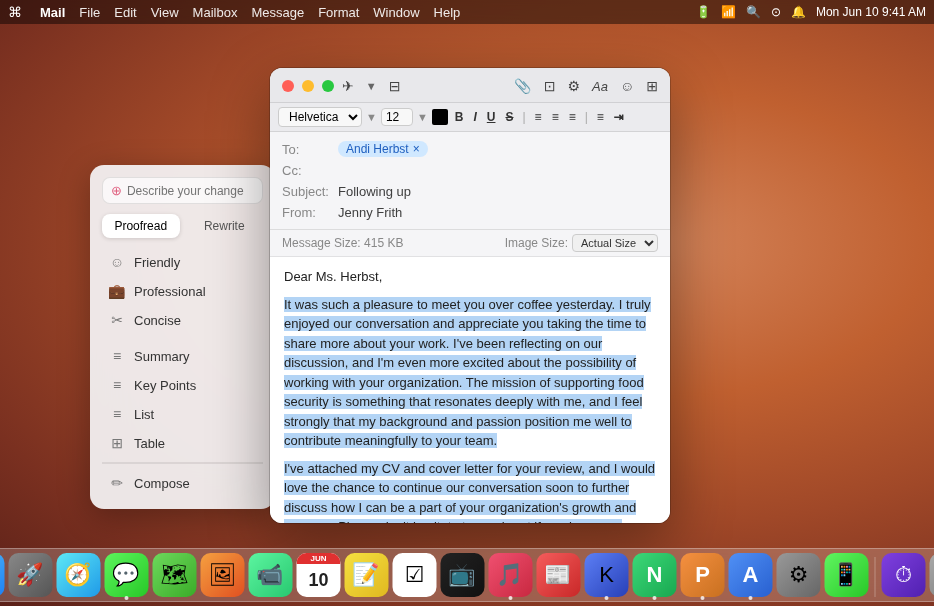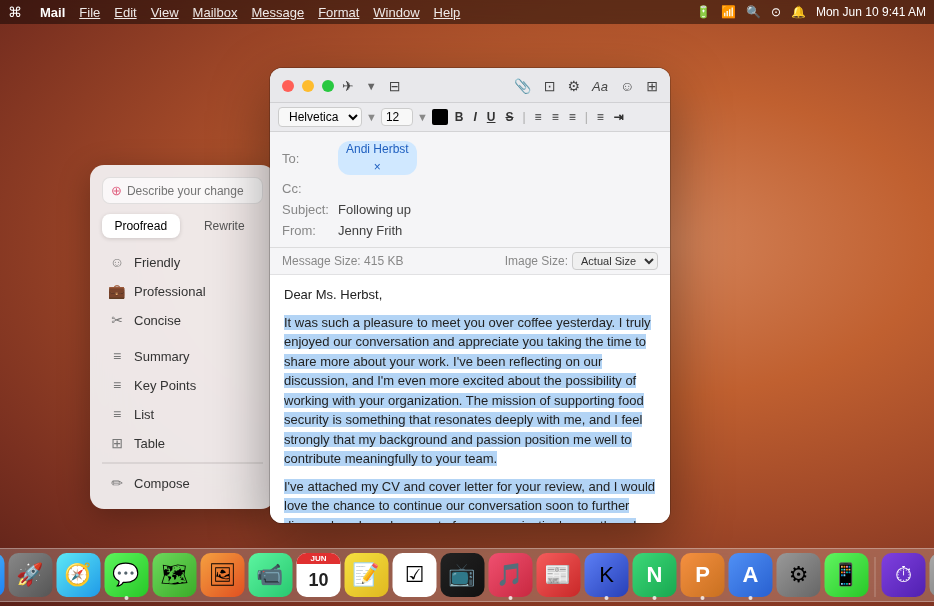--- a/index.html
+++ b/index.html
@@ -42,21 +42,20 @@
     .menubar-apple {
       font-size: 14px;
       margin-right: 4px;
     }
     .menubar-app {
       font-weight: 600;
       text-align: center;
     }
     .menubar-item {
       opacity: 0.9;
-      text-decoration: underline;
     }
     .menubar-right {
       margin-left: auto;
       display: flex;
       align-items: center;
       gap: 10px;
       font-size: 12px;
     }
 
     
@@ -261,21 +260,20 @@
     }
     .mail-chip {
       background: #d0e8ff;
       border-radius: 12px;
       padding: 1px 8px;
       font-size: 12px;
       color: #2060c0;
       display: flex;
       align-items: center;
       gap: 4px;
-      flex-direction: column;
     }
     .mail-header-value {
       font-size: 13px;
       color: #404040;
     }
     .mail-meta {
       display: flex;
       align-items: center;
       justify-content: space-between;
       padding: 4px 12px;

